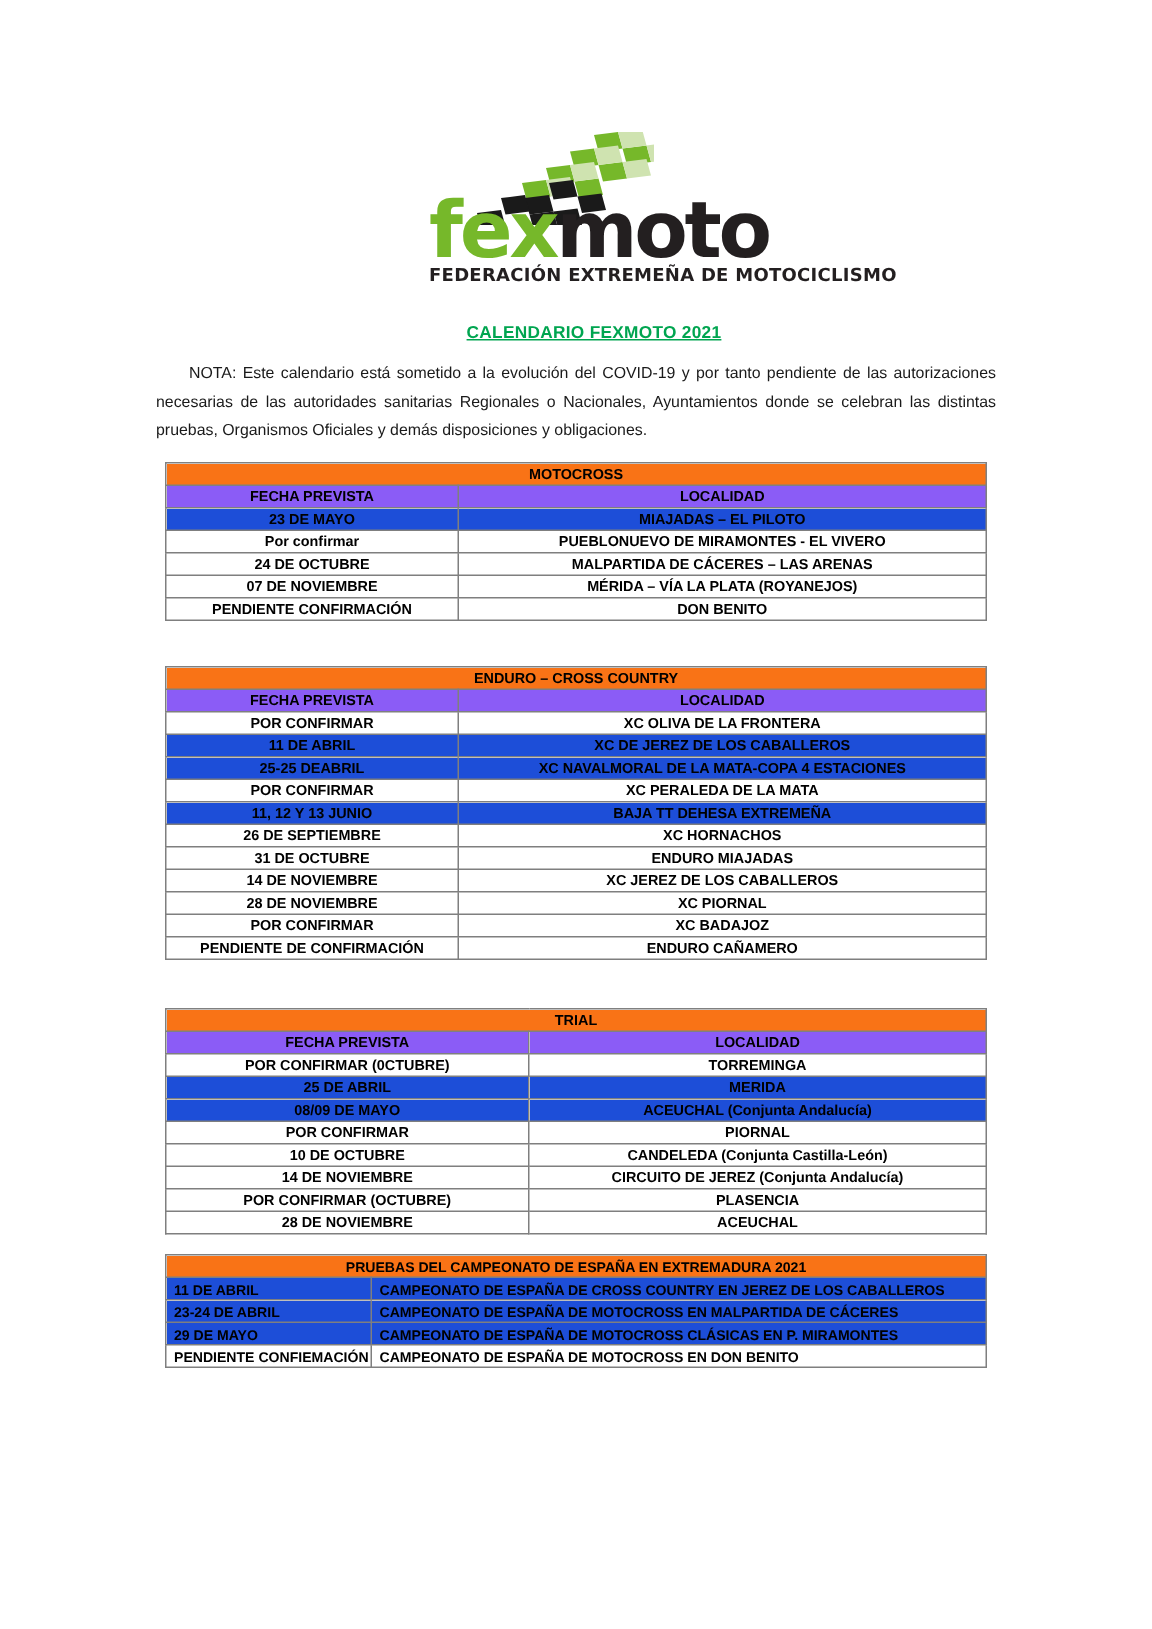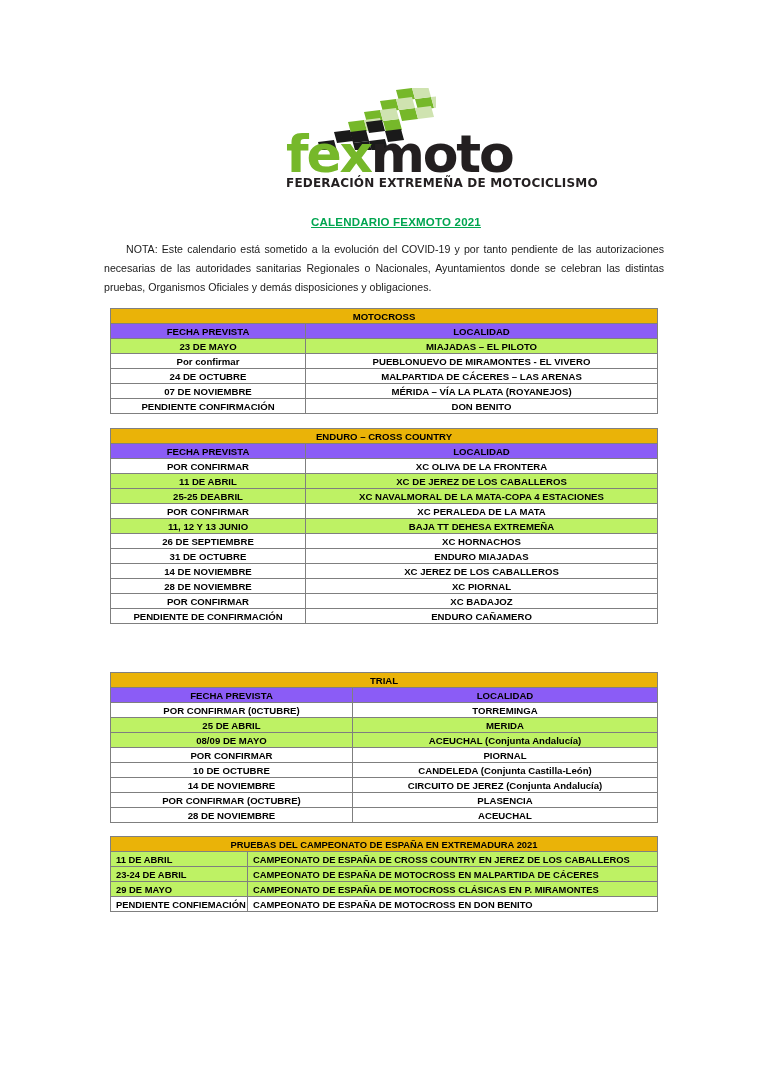--- a/index.html
+++ b/index.html
@@ -104,42 +104,42 @@
   .tbl td {
     border: 1px solid #7f7f7f;
     height: 14px;
     padding: 0 2px;
     text-align: center;
     vertical-align: middle;
     white-space: nowrap;
     overflow: hidden;
   }
   .tbl td.title {
-    background: #eab308;
+    background: #f97316;
     border-color: #808080;
   }
   .tbl td.hdr {
     background: #8b5cf6;
   }
   .tbl td.hi {
-    background: #bef264;
+    background: #1d4ed8;
   }
   .tbl td.pl {
     background: #ffffff;
   }
   .tbl td.left {
     text-align: left;
     padding-left: 5px;
   }
 
   #tbl-motocross { left: 110px; top: 308px; width: 547px; }
   #tbl-motocross col.c1 { width: 195px; }
   #tbl-motocross col.c2 { width: 352px; }
 
-  #tbl-enduro { left: 110px; top: 428px; width: 547px; border-radius: 32px; }
+  #tbl-enduro { left: 110px; top: 444px; width: 547px; border-radius: 32px; }
   #tbl-enduro col.c1 { width: 195px; }
   #tbl-enduro col.c2 { width: 352px; }
 
   #tbl-trial { left: 110px; top: 672px; width: 547px; }
   #tbl-trial col.c1 { width: 242px; }
   #tbl-trial col.c2 { width: 305px; }
 
   #tbl-nacional { left: 110px; top: 836px; width: 547px; padding-left: 41px; }
   #tbl-nacional col.c1 { width: 137px; }
   #tbl-nacional col.c2 { width: 410px; }

